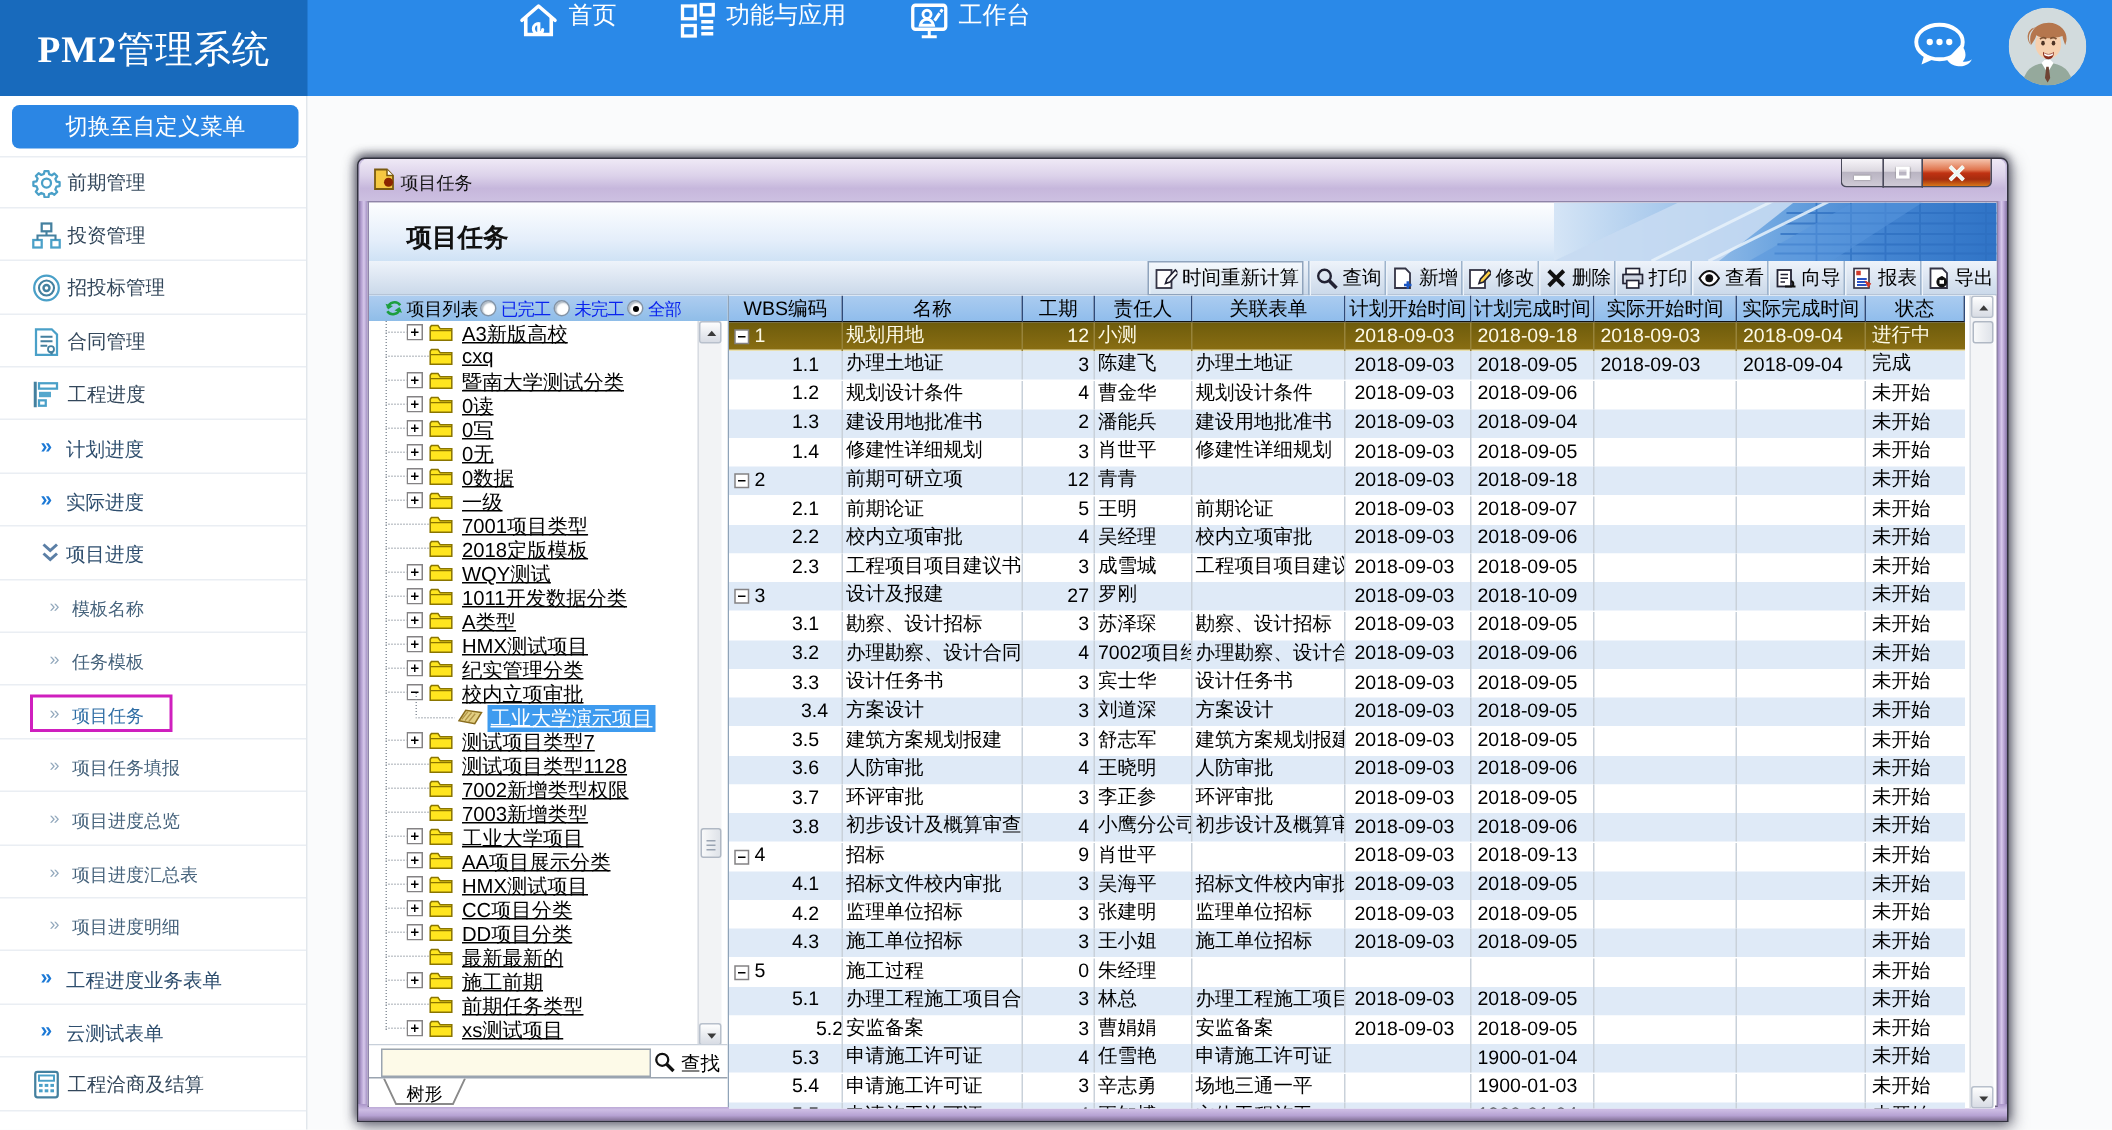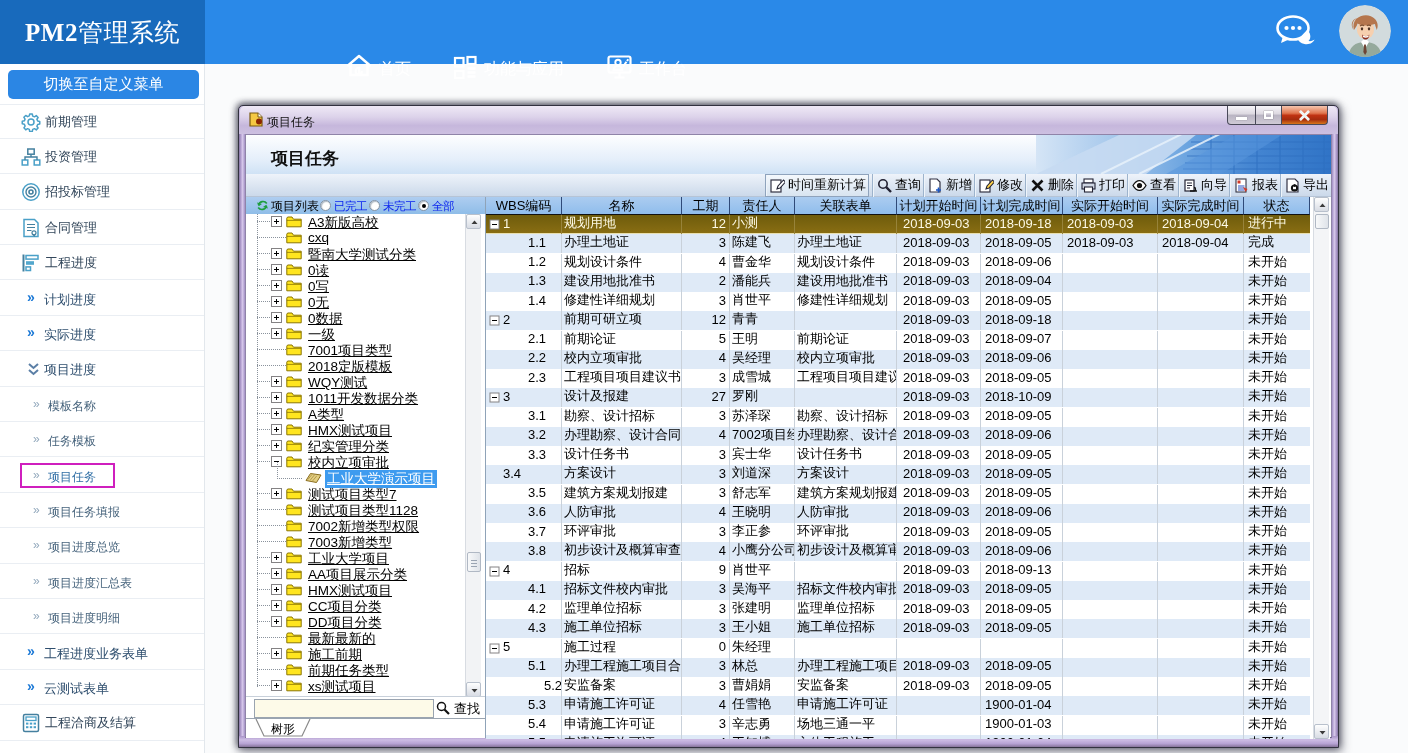--- a/index.html
+++ b/index.html
@@ -1,21 +1,21 @@
 <!DOCTYPE html>
 <html><head>
 <meta charset="utf-8">
 <style>
 * { margin:0; padding:0; box-sizing:border-box; }
 html,body { width:1408px; height:753px; overflow:hidden; font-family:"Liberation Sans", sans-serif; background:#fafbfc; }
 
 #hdr { position:absolute; left:0; top:0; width:1408px; height:64px; background:#2a89e8; }
 #logo { position:absolute; left:0; top:0; width:205px; height:64px; background:#186abc; color:#fff; display:flex; align-items:center; justify-content:center; }
 #logo .t { font-family:"Liberation Serif", serif; font-weight:normal; font-size:25px; letter-spacing:0.5px; }
-.nav { position:absolute; top:0; height:80px; display:flex; align-items:flex-end; color:#fff; font-size:16px; gap:6px; }
+.nav { position:absolute; top:0; height:80px; display:flex; align-items:flex-start; color:#fff; font-size:16px; gap:6px; }
 .nav svg { display:block; }
 #avatar { position:absolute; left:1339px; top:5px; width:52px; height:52px; border-radius:50%; overflow:hidden; }
 
 #side { position:absolute; left:0; top:64px; width:205px; height:689px; background:#ffffff; border-right:1px solid #e2e7ec; }
 #switchbtn { position:absolute; left:8px; top:6px; width:191px; height:29px; background:#2b86e4; color:#fff; border-radius:5px; font-size:15px; display:flex; align-items:center; justify-content:center; }
 .mi { position:absolute; left:0; width:204px; height:35.4px; border-bottom:1px solid #eaeef3; }
 .mi .ic { position:absolute; left:21px; top:8px; width:19px; height:19px; }
 .mi .tx1 { position:absolute; left:45px; top:9px; font-size:13px; color:#33475b; }
 .mi .tx2 { position:absolute; left:44px; top:10px; font-size:13px; color:#2e4e6e; }
 .mi .tx3 { position:absolute; left:48px; top:11px; font-size:12px; color:#46637c; }
@@ -1182,21 +1182,21 @@
           </div>
 <div class="cell" style="left:672px;width:86px">
             <span style="margin-left:4px"></span>
           </div>
 <div class="cell" style="left:758px;width:66px;border-right:none">
             <span style="margin-left:4px">未开始</span>
           </div>
 </div>
 <div class="row alt" style="top:268.2px">
 <div class="cell" style="left:0;width:76px">
-            <span style="margin-left:17px">3.4</span>
+            <span style="margin-left:48px">3.4</span>
           </div>
 <div class="cell" style="left:76px;width:120px">
             <span style="margin-left:2px">方案设计</span>
           </div>
 <div class="cell" style="left:196px;width:48px;justify-content:flex-end">
             <span style="margin-right:3px">3</span>
           </div>
 <div class="cell" style="left:244px;width:65px">
             <span style="margin-left:2px">刘道深</span>
           </div>

